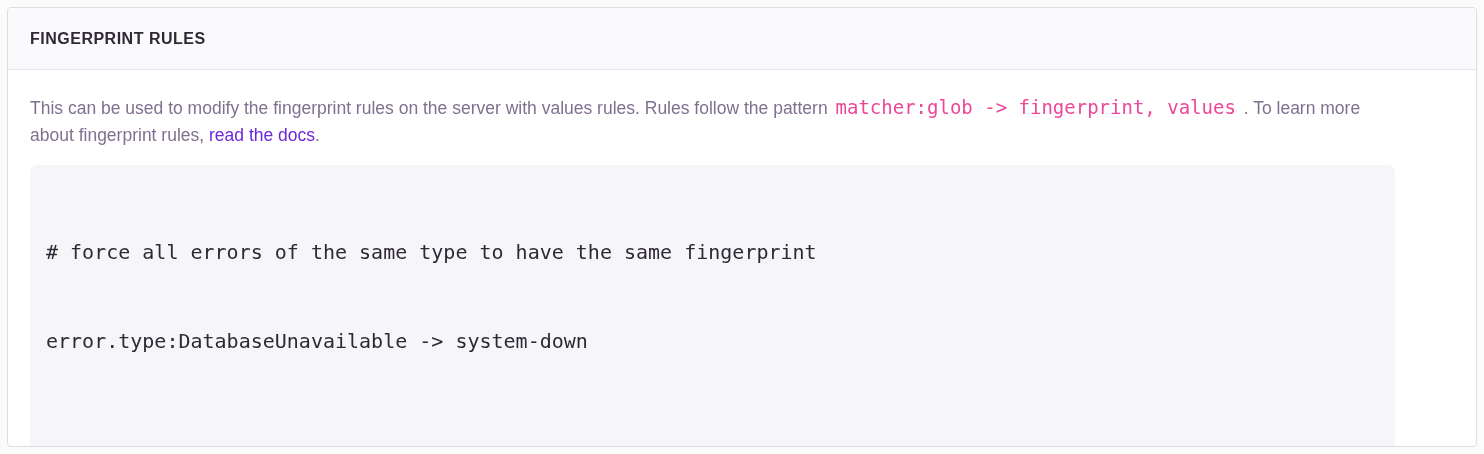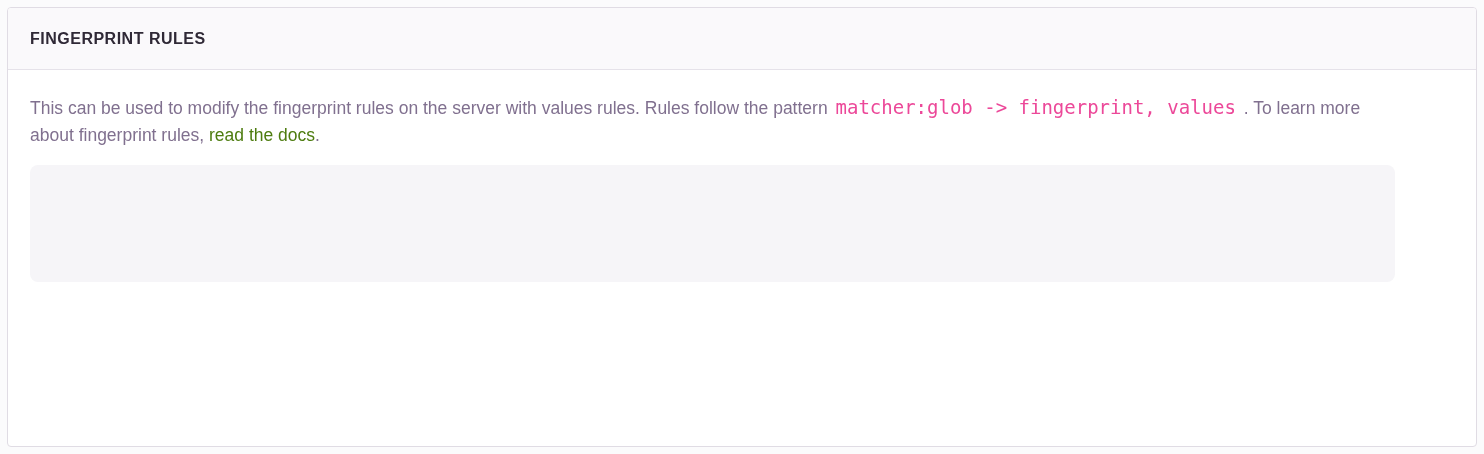--- a/index.html
+++ b/index.html
@@ -44,21 +44,21 @@
     line-height: 27px;
     color: #80708f;
   }
   .inline-code {
     font-family: "DejaVu Sans Mono", monospace;
     font-size: 19px;
     color: #ec4899;
     padding: 0 3px;
   }
   .docs-link {
-    color: #4d7c0f;
+    color: #6d28d9;
     text-decoration: none;
     cursor: pointer;
   }
   .example-block {
     margin: 0 58px 15px 0;
     background: #f6f5f8;
     border-radius: 8px;
     padding: 14px 16px;
     font-family: "DejaVu Sans Mono", monospace;
     font-size: 20px;
@@ -75,17 +75,19 @@
     <span class="panel-title">FINGERPRINT RULES</span>
   </div>
   <div class="panel-body">
     <p class="description">
       <span>This can be used to modify the fingerprint rules on the server with values rules. Rules follow the pattern</span>
       <code class="inline-code">matcher:glob -&gt; fingerprint, values</code>
       <span>. To learn more about fingerprint rules,</span>
       <a class="docs-link" href="#">read the docs</a><span>.</span>
     </p>
     <div class="example-block">
+      <div># force all errors of the same type to have the same fingerprint</div>
+      <div>error.type:DatabaseUnavailable -&gt; system-down</div>
       
     </div>
 
   </div>
 </div>
 
 </body></html>

